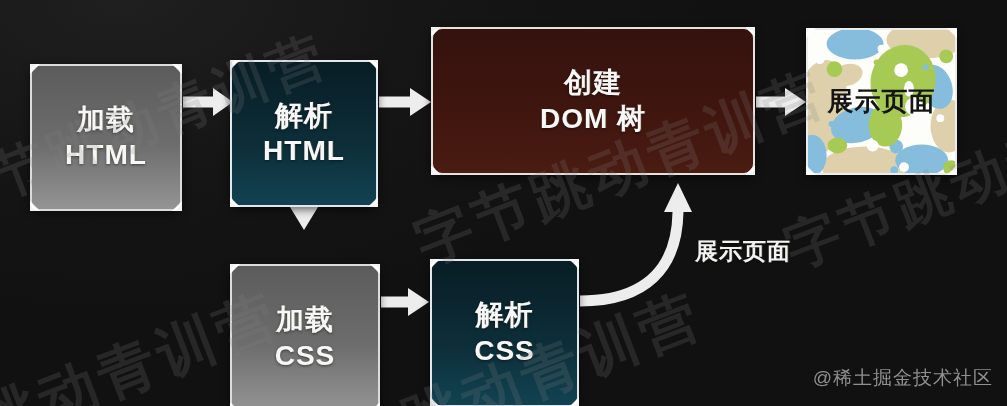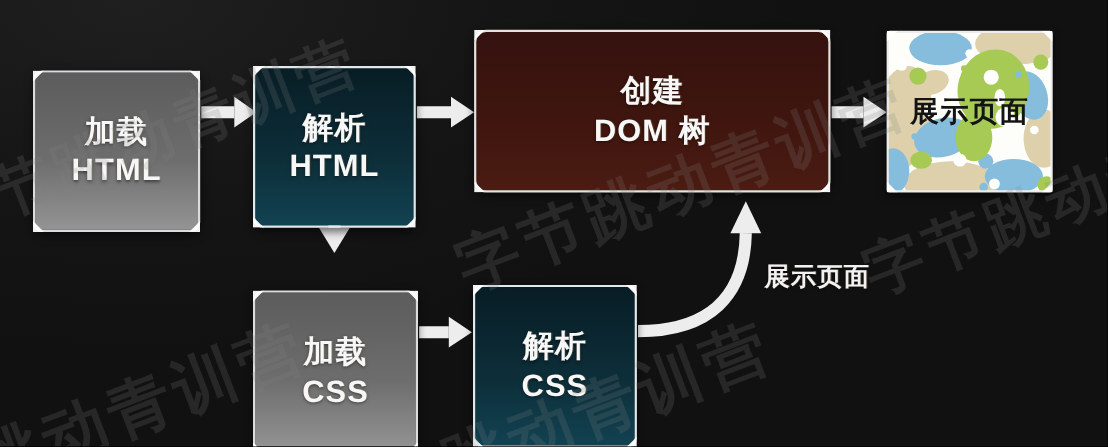--- a/index.html
+++ b/index.html
@@ -230,14 +230,15 @@
   <div class="edge-label">
     <div>展示页面</div>
   </div>
 
   <div class="wm wm1">字节跳动青训营</div>
   <div class="wm wm2">字节跳动青训营</div>
   <div class="wm wm3">字节跳动青训营</div>
   <div class="wm wm4">字节跳动青训营</div>
   <div class="wm wm5">字节跳动青训营</div>
 
+  <div class="credit">@稀土掘金技术社区</div>
 
 </div>
 
 </body></html>

